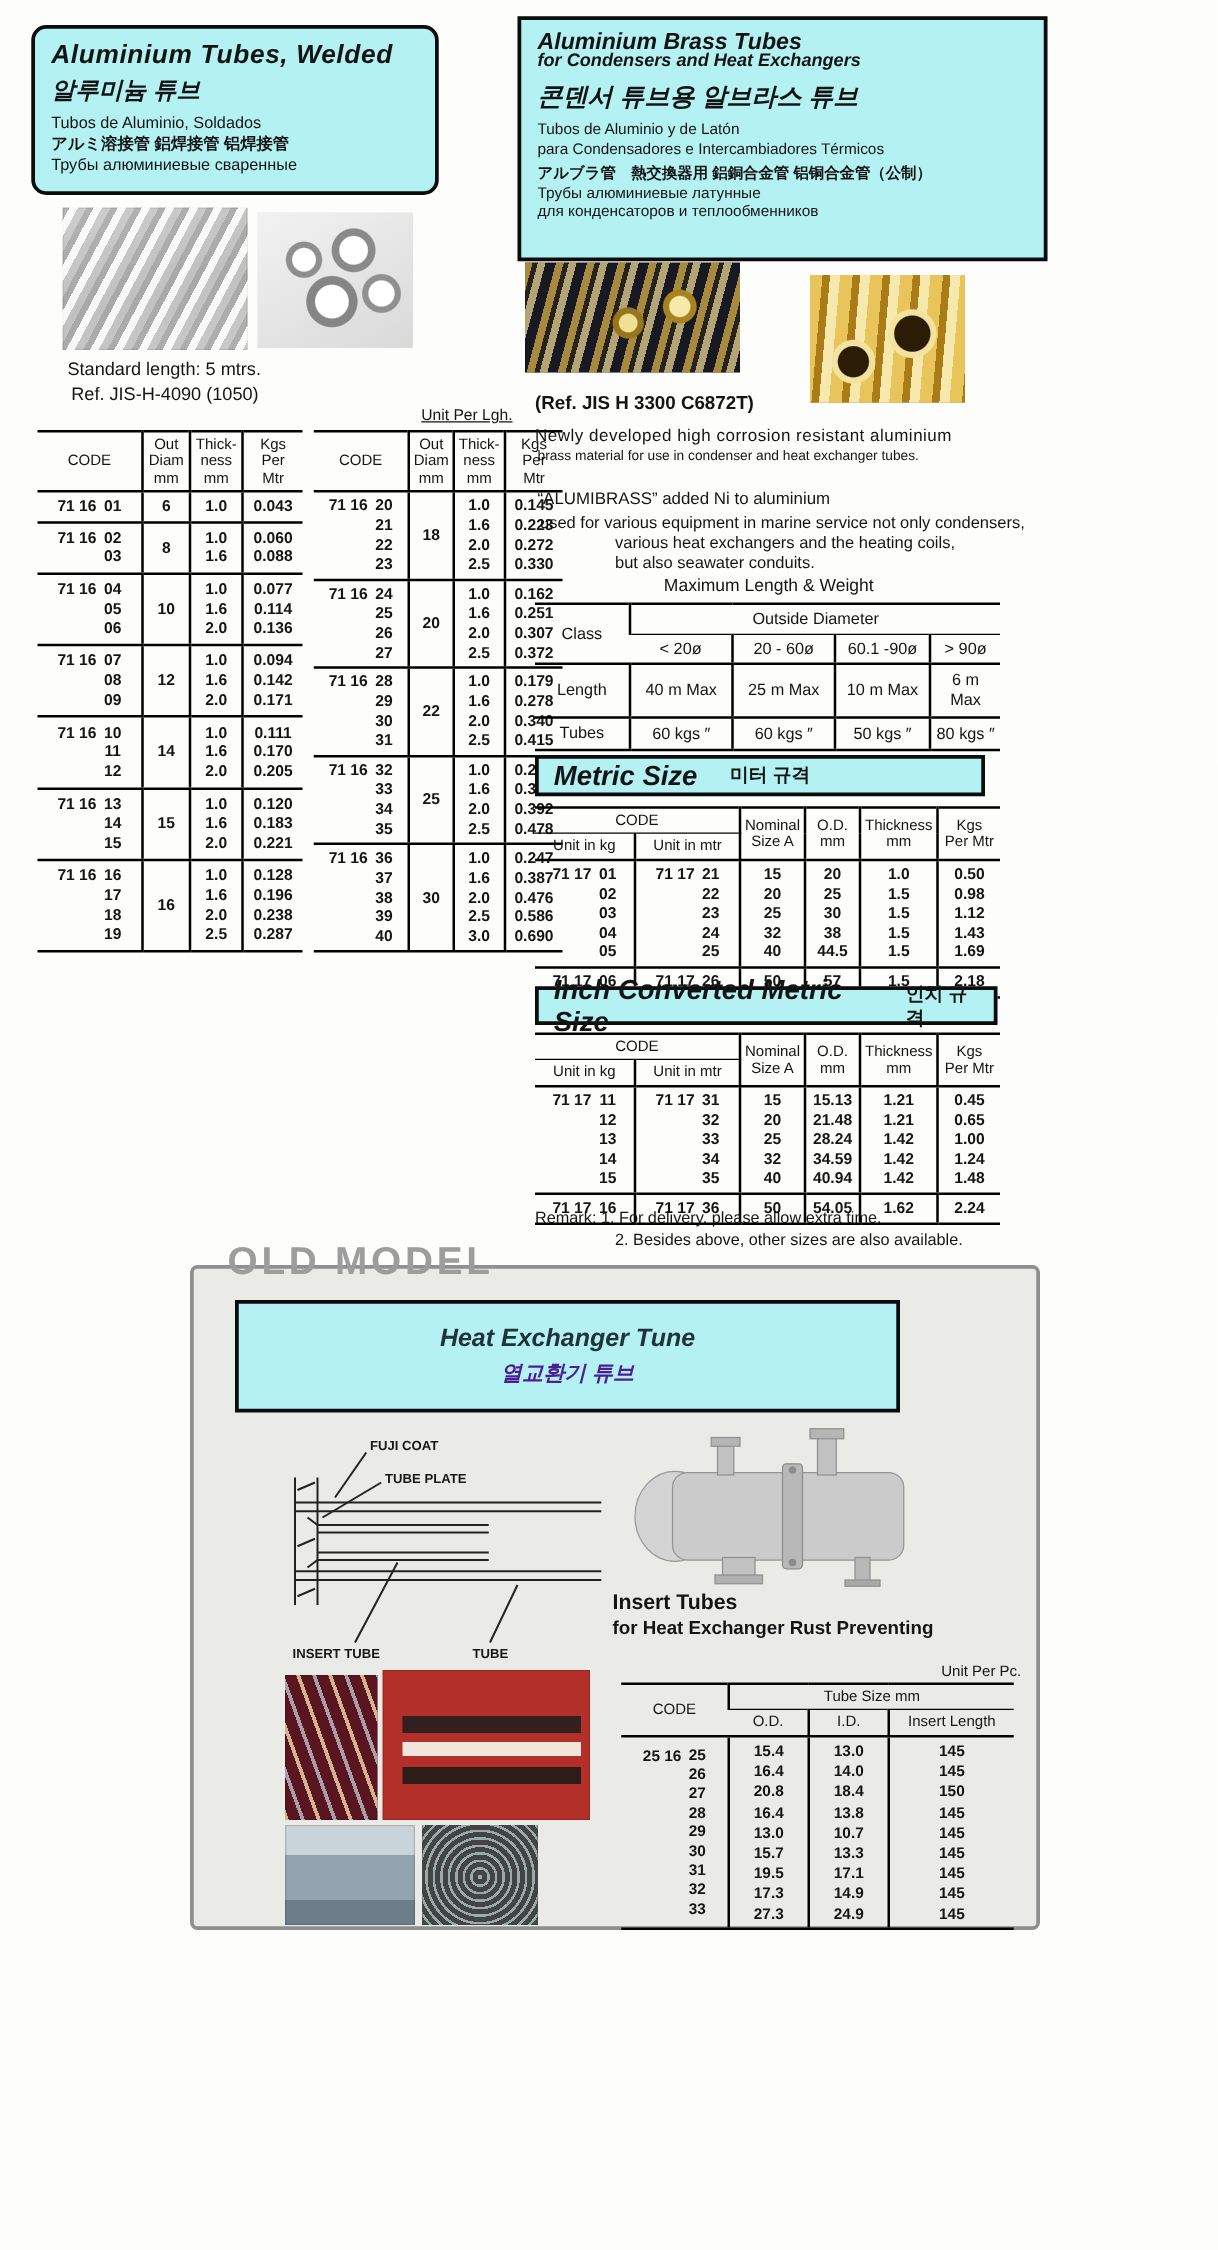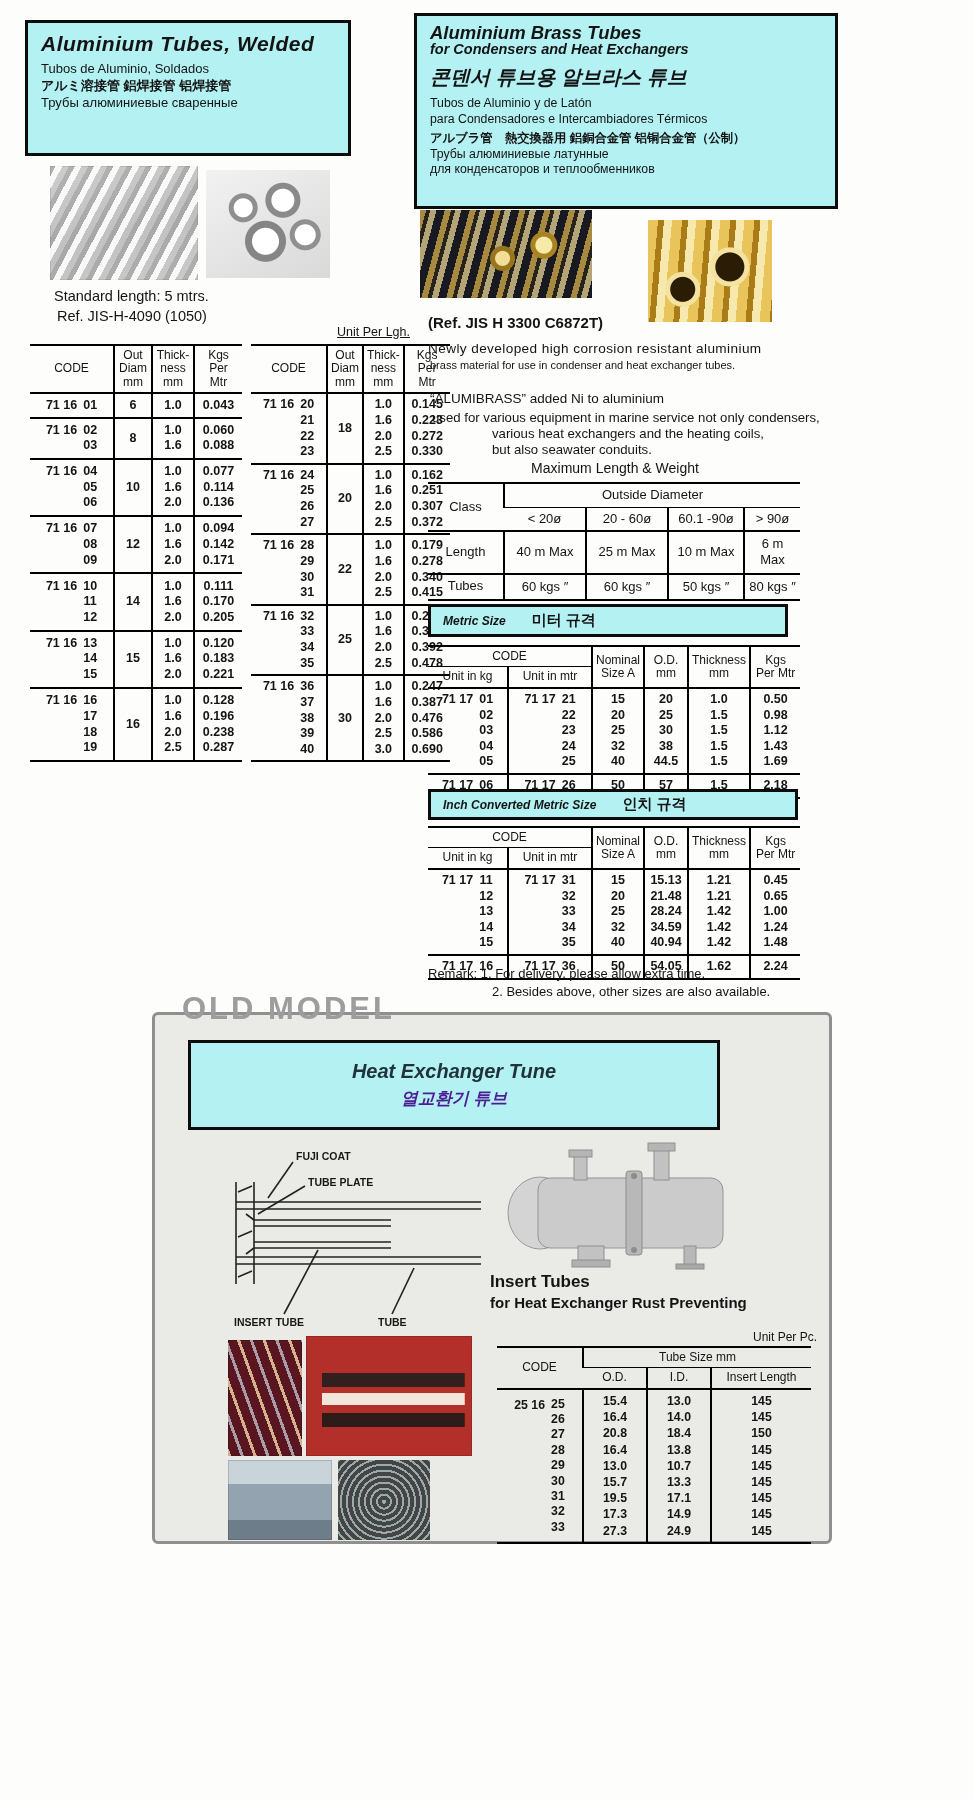--- a/index.html
+++ b/index.html
@@ -3,21 +3,21 @@
 <meta charset="utf-8">
 <style>
   *{margin:0;padding:0;box-sizing:border-box;}
   html,body{background:#fff;}
   body{font-family:"Liberation Sans","DejaVu Sans",sans-serif;color:#141414;}
   #page{position:relative;width:974px;height:1800px;background:#fdfdfc;overflow:hidden;}
   .abs{position:absolute;}
 
   
   .cyanbox{background:#b4f1f3;border:3px solid #0c0c0c;padding:9px 13px;}
-  #left-header-box{left:25px;top:20px;width:326px;height:136px;}
+  #left-header-box{left:25px;top:20px;width:326px;height:136px;border-radius:12px;}
   #right-header-box{left:414px;top:13px;width:424px;height:196px;padding-top:7px;}
   .h-title{font-style:italic;font-weight:bold;font-size:21px;letter-spacing:.5px;}
   .h-title-sm{font-style:italic;font-weight:bold;font-size:18.5px;line-height:1.05;}
   .h-sub{font-style:italic;font-weight:bold;font-size:14.5px;line-height:1.1;}
   .h-kr{font-style:italic;font-weight:bold;font-size:19px;margin-top:3px;}
   .h-line{font-size:13px;line-height:1.3;}
   .h-line-sm{font-size:12.3px;line-height:1.28;}
   .cjk{font-weight:bold;}
 
   
@@ -95,21 +95,21 @@
   #welded-right col.c1{width:76px;} #welded-right col.c2{width:33px;}
   #welded-right col.c3{width:37px;} #welded-right col.c4{width:46px;}
 
   #max-table{left:428px;top:482px;}
   #max-table th,#max-table td{font-size:13px;padding:4px 3px;}
   #max-table td{font-weight:normal;}
   #max-table col.c1{width:76px;}#max-table col.c2{width:82px;}
   #max-table col.c3{width:82px;}#max-table col.c4{width:76px;}#max-table col.c5{width:56px;}
 
   .section-bar{background:#b4f1f3;border:3px solid #0c0c0c;display:flex;align-items:center;padding:0 12px;gap:26px;}
-  .section-bar .en{font-style:italic;font-weight:bold;font-size:12px;}
+  .section-bar .en{font-style:italic;font-weight:bold;font-size:22px;}
   .section-bar .kr{font-weight:bold;font-size:15px;}
   #metric-bar{left:428px;top:604px;width:360px;height:33px;}
   #inch-bar{left:428px;top:789px;width:370px;height:31px;}
 
   #metric-table{left:428px;top:645px;}
   #inch-table{left:428px;top:826px;}
   .mtable col.ck{width:80px;} .mtable col.cm{width:84px;} .mtable col.cn{width:52px;}
   .mtable col.co{width:44px;} .mtable col.ct{width:56px;} .mtable col.cg{width:50px;}
 
   
@@ -130,20 +130,21 @@
   #insert-table td{font-size:12.3px;line-height:1.32;}
   #insert-table th{font-size:12px;}
 </style>
 </head>
 <body>
 
 <div id="page">
 
   <div id="left-header-box" class="abs cyanbox">
     <div class="h-title">Aluminium Tubes, Welded</div>
+    <div class="h-kr">알루미늄 튜브</div>
     <div class="h-line" style="margin-top:5px">Tubos de Aluminio, Soldados</div>
     <div class="h-line cjk">アルミ溶接管  鋁焊接管 铝焊接管</div>
     <div class="h-line">Трубы алюминиевые сваренные</div>
   </div>
 
   <div id="right-header-box" class="abs cyanbox">
     <div class="h-title-sm">Aluminium Brass Tubes</div>
     <div class="h-sub">for Condensers and Heat Exchangers</div>
     <div class="h-kr" style="font-size:20px;margin:6px 0 5px">콘덴서 튜브용 알브라스 튜브</div>
     <div class="h-line-sm">Tubos de Aluminio y de Latón</div>

